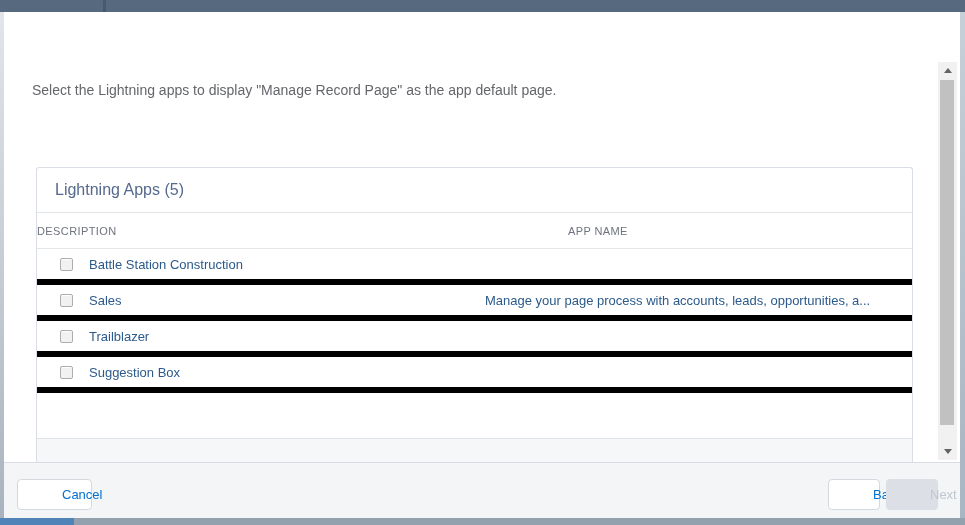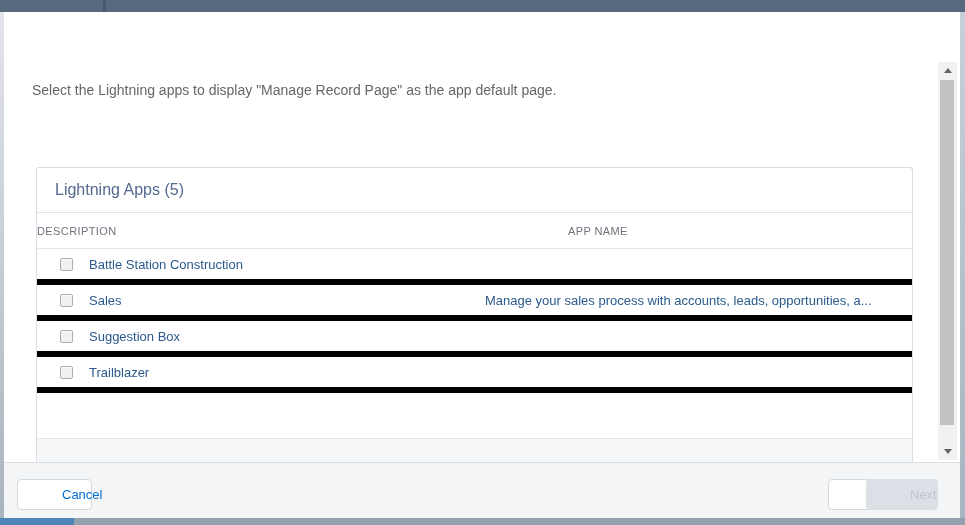--- a/index.html
+++ b/index.html
@@ -65,21 +65,21 @@
   .scroll-thumb{position:absolute;left:2px;top:18px;width:14px;height:345px;background:#c1c1c1;}
 
   
   .modal-footer{position:absolute;left:0;top:450px;width:100%;height:56px;box-sizing:border-box;
     background:#f4f5f7;border-top:1px solid #d9dde3;}
   .btn{position:absolute;top:16px;height:31px;box-sizing:border-box;border-radius:4px;
     font-size:13px;font-family:"Liberation Sans",sans-serif;text-align:center;cursor:pointer;padding-left:44px;}
   .btn-neutral{background:#fff;border:1px solid #d4d9df;color:#0070d2;}
   .btn-cancel{left:13px;width:75px;}
   .btn-back{right:80px;width:48px;}
-  .btn-next{right:22px;width:72px;background:#dce0e6;border:none;color:#bfc6cf;cursor:default;}
+  .btn-next{right:22px;width:52px;background:#dce0e6;border:none;color:#bfc6cf;cursor:default;}
 </style>
 </head>
 <body>
 
 <div class="topbar">
   <div class="topbar-divider"></div>
 </div>
 <div class="edge-left"></div>
 <div class="edge-right"></div>
 <div class="bottombar"></div>
@@ -105,34 +105,34 @@
       <span class="checkbox"></span>
     </div>
     <div class="cell-name">Battle Station Construction</div>
     <div class="cell-desc"></div>
   </div>
           <div class="table-row">
     <div class="cell-check">
       <span class="checkbox"></span>
     </div>
     <div class="cell-name">Sales</div>
-    <div class="cell-desc">Manage your sales process with accounts, leads, opportunities, a...</div>
+    <div class="cell-desc">Manage your page process with accounts, leads, opportunities, a...</div>
+  </div>
+          <div class="table-row">
+    <div class="cell-check">
+      <span class="checkbox"></span>
+    </div>
+    <div class="cell-name">Trailblazer</div>
+    <div class="cell-desc"></div>
   </div>
           <div class="table-row">
     <div class="cell-check">
       <span class="checkbox"></span>
     </div>
     <div class="cell-name">Suggestion Box</div>
-    <div class="cell-desc"></div>
-  </div>
-          <div class="table-row">
-    <div class="cell-check">
-      <span class="checkbox"></span>
-    </div>
-    <div class="cell-name">Trailblazer</div>
     <div class="cell-desc"></div>
   </div>
         </div>
       <div class="empty-row"></div>
       <div class="card-bottom"></div>
     </div>
   </div>
 
   <div class="scroll-track">
     <div class="scroll-btn up">

